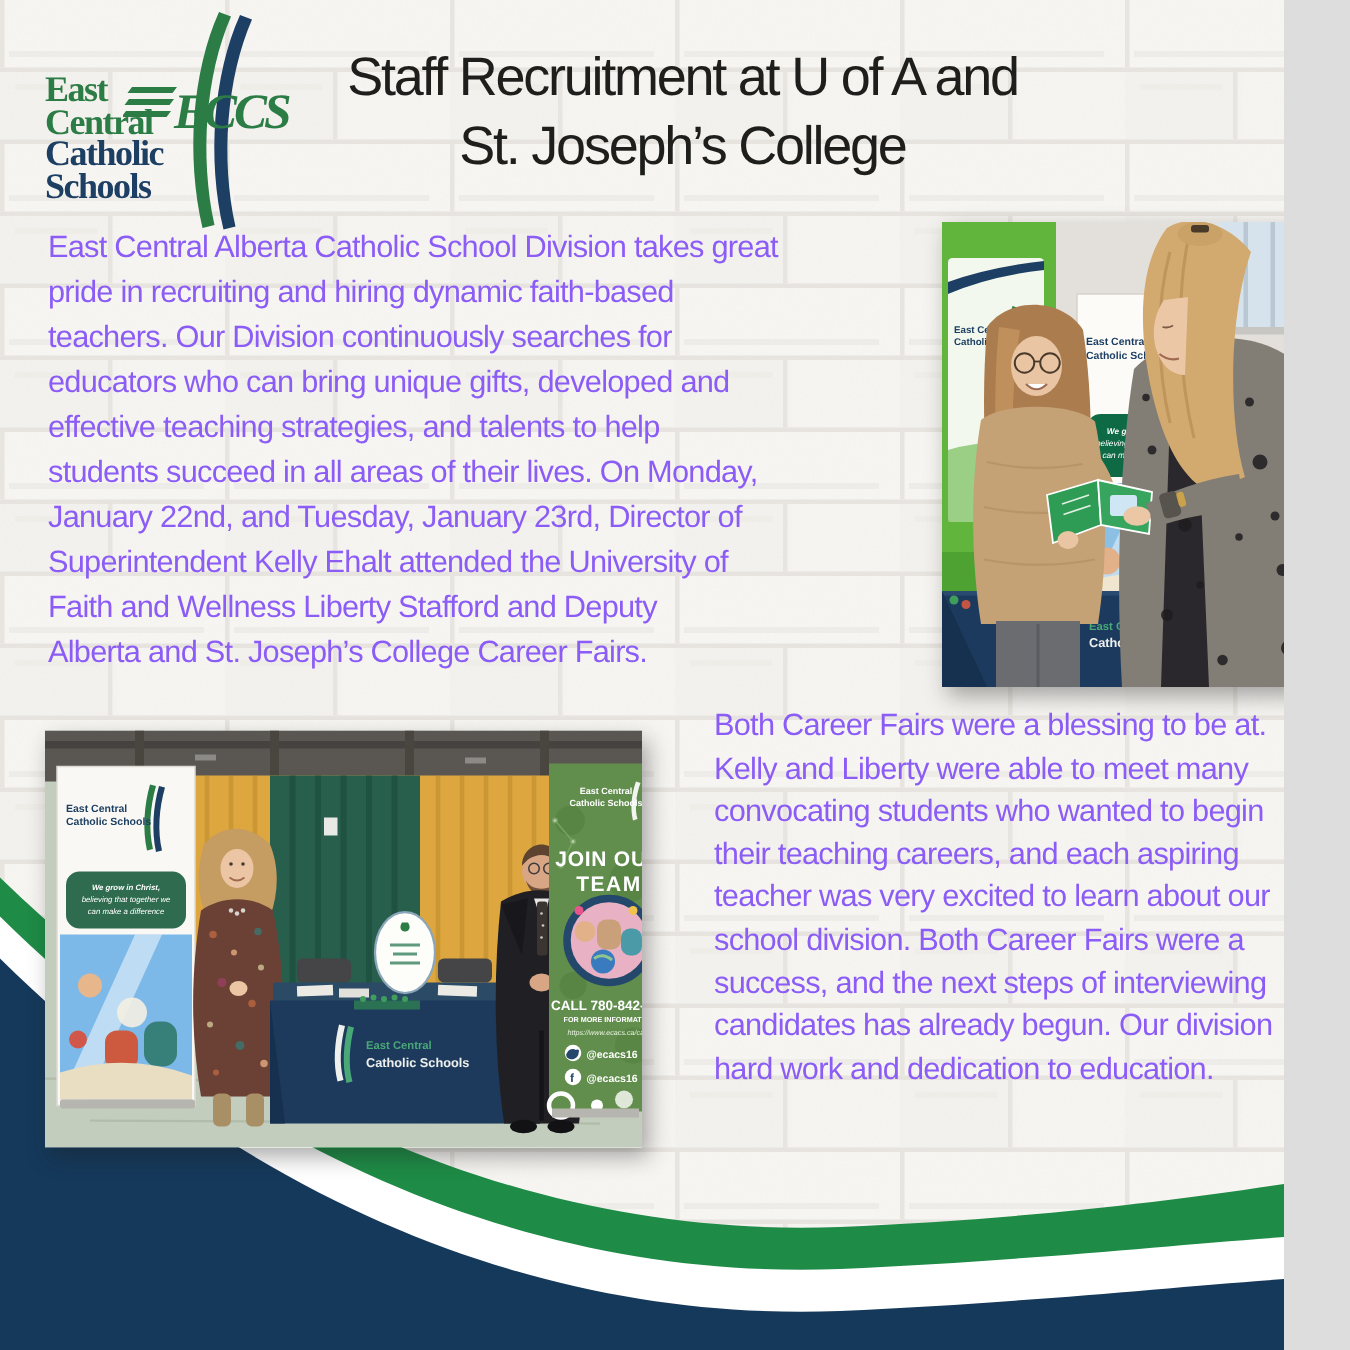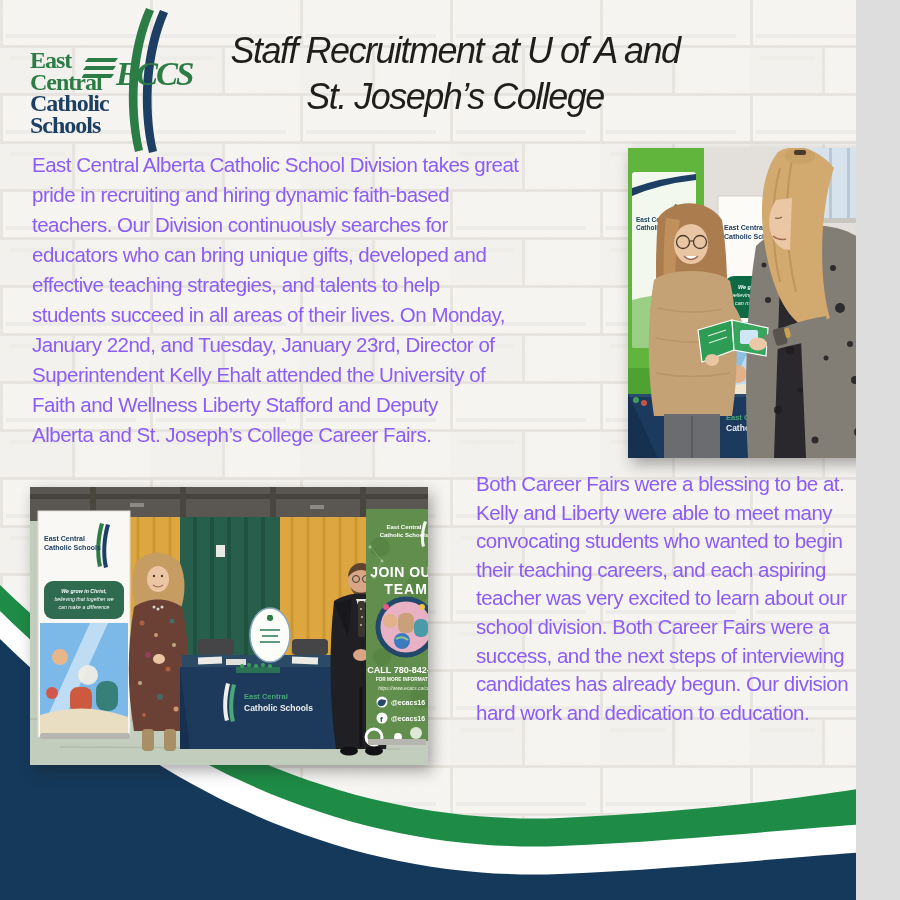--- a/index.html
+++ b/index.html
@@ -12,21 +12,21 @@
 
   
   .logo-text{left:30px;top:50px;line-height:21.5px;font-family:"Liberation Serif","DejaVu Serif",serif;
              font-weight:700;font-size:24px;letter-spacing:-1px;}
   .logo-text .g{color:#2b7c45;}
   .logo-text .n{color:#1d3f63;}
   .logo-cross{left:82px;top:6px;}
 
   
   .title{left:145px;top:28px;width:620px;text-align:center;color:#1e1e1c;
-         font-size:36px;line-height:46px;letter-spacing:-1.5px;font-weight:400;font-style:italic;}
+         font-size:36px;line-height:46px;letter-spacing:-1.5px;font-weight:400;}
 
   
   .para{font-weight:400;color:#8b5cf6;letter-spacing:-0.5px;white-space:nowrap;}
   .para-left{left:32px;top:150px;font-size:20.5px;line-height:30px;}
   .para-right{left:432px;top:470px;font-size:20.5px;line-height:28.6px;margin-left:44px;}
 
   
   figure{margin:0;position:absolute;z-index:2;box-shadow:4px 6px 14px rgba(30,30,30,.38);}
   .photo-tr{left:628px;top:148px;width:238px;height:310px;}
   .photo-bl{left:30px;top:487px;width:398px;height:278px;}

